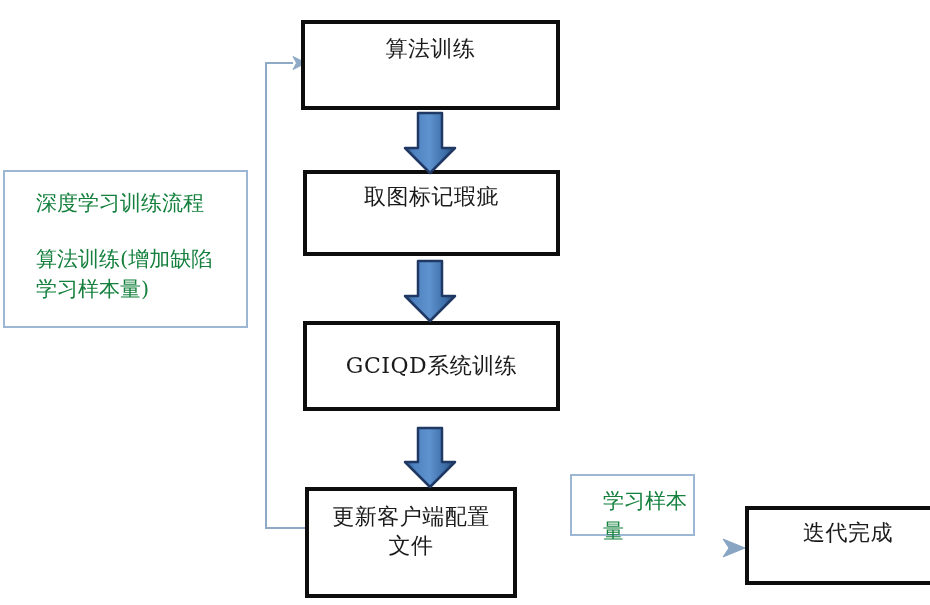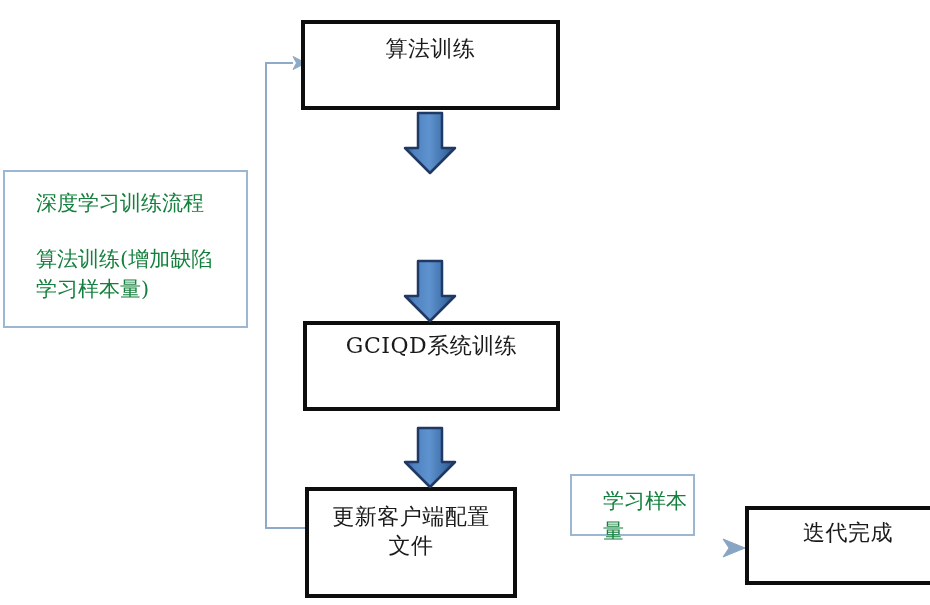--- a/index.html
+++ b/index.html
@@ -104,23 +104,26 @@
   <div class="note-box" style="left:3px; top:170px; width:245px; height:158px;">
     <div class="label" style="top:16px;">深度学习训练流程</div>
     <div class="label" style="top:72px;">算法训练(增加缺陷
 学习样本量)</div>
   </div>
 
   <div class="proc-box" style="left:301px; top:20px; width:259px; height:90px;">
     <div class="label" style="top:10px;">算法训练</div>
   </div>
 
+  <div class="proc-box" style="left:303px; top:170px; width:257px; height:86px;">
+    <div class="label" style="top:8px;">取图标记瑕疵</div>
+  </div>
 
   <div class="proc-box" style="left:303px; top:321px; width:257px; height:90px;">
-    <div class="label" style="top:6px;">GCIQD系统训练</div>
+    <div class="label" style="top:26px;">GCIQD系统训练</div>
   </div>
 
   <div class="proc-box" style="left:305px; top:487px; width:212px; height:111px;">
     <div class="label" style="top:11px;">更新客户端配置
 文件</div>
   </div>
 
   <div class="note-box" style="left:570px; top:474px; width:125px; height:62px;">
     <div class="label" style="top:10px;">学习样本量</div>
   </div>

